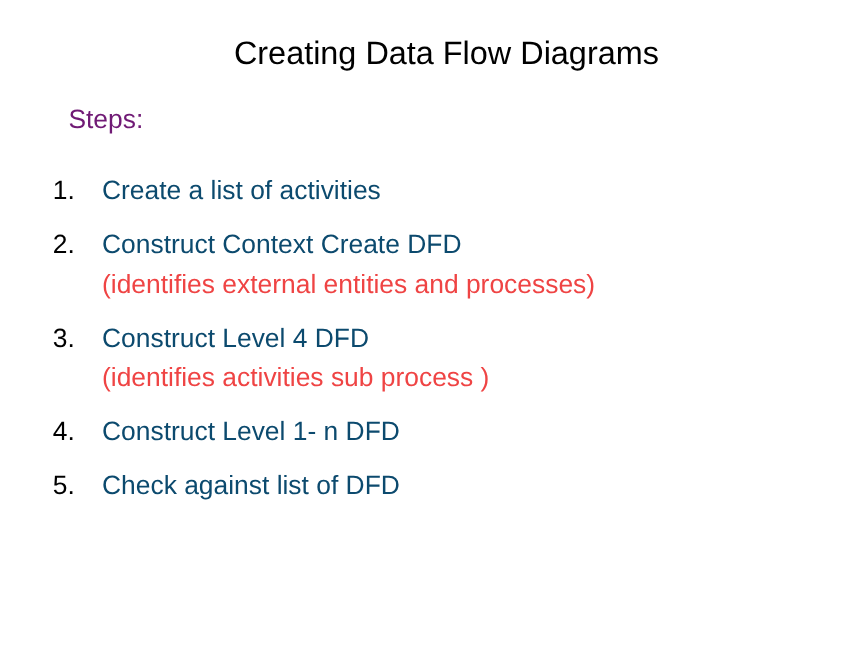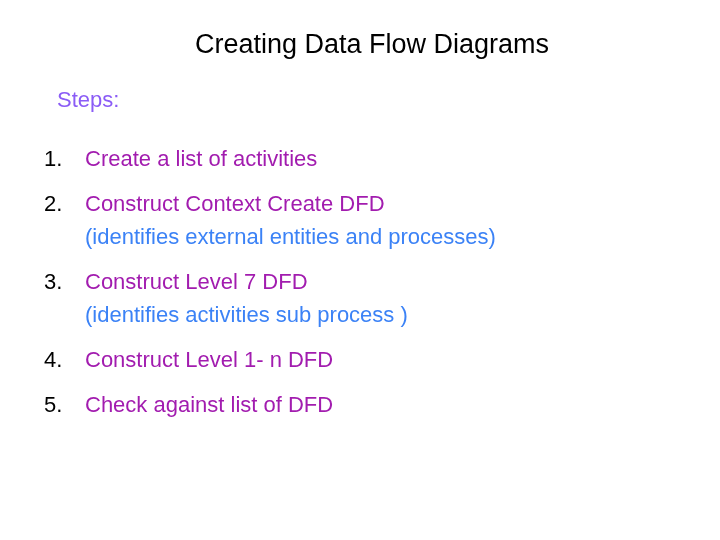--- a/index.html
+++ b/index.html
@@ -32,21 +32,21 @@
     letter-spacing: 0px;
     color: #000000;
     white-space: nowrap;
   }
   .steps-label {
     position: absolute;
     left: 57px;
     top: 86px;
     font-size: 22px;
     line-height: 28px;
-    color: #8b5cf6;
+    color: #701a75;
     white-space: nowrap;
   }
   .steps-list {
     position: absolute;
     left: 44px;
     top: 142px;
     width: 650px;
   }
   .step-item {
     position: relative;
@@ -62,28 +62,28 @@
     width: 41px;
     font-size: 22px;
     line-height: 33px;
     color: #000000;
     white-space: nowrap;
   }
   .step-text {
     flex: 1 1 auto;
     font-size: 22px;
     line-height: 33px;
-    color: #a21caf;
+    color: #0c4a6e;
     white-space: nowrap;
   }
   .step-sub {
     margin-left: 41px;
     font-size: 22px;
     line-height: 33px;
-    color: #3b82f6;
+    color: #ef4444;
     white-space: nowrap;
   }
   .step-sub:empty {
     display: none;
   }
 </style>
 </head>
 <body>
 
 <div class="slide">
@@ -106,21 +106,21 @@
       <div class="step-row">
         <span class="step-number">2.</span>
         <span class="step-text">Construct Context Create DFD</span>
       </div>
       <div class="step-sub">(identifies external entities and processes)</div>
     </div>
 
     <div class="step-item">
       <div class="step-row">
         <span class="step-number">3.</span>
-        <span class="step-text">Construct Level 7 DFD</span>
+        <span class="step-text">Construct Level 4 DFD</span>
       </div>
       <div class="step-sub">(identifies activities sub process )</div>
     </div>
 
     <div class="step-item">
       <div class="step-row">
         <span class="step-number">4.</span>
         <span class="step-text">Construct Level 1- n DFD</span>
       </div>
     </div>

